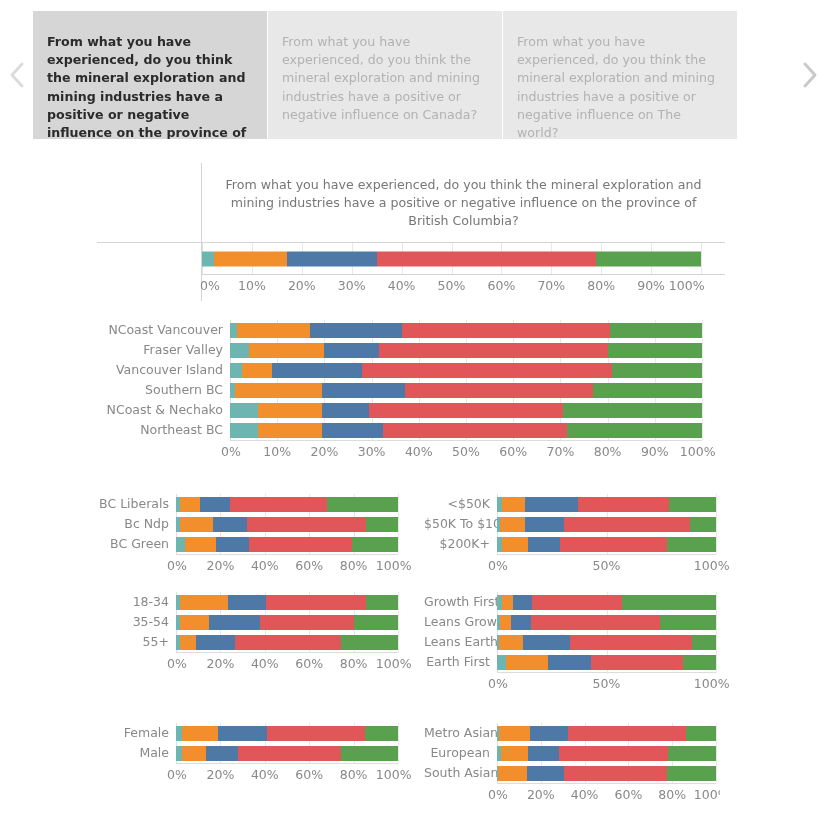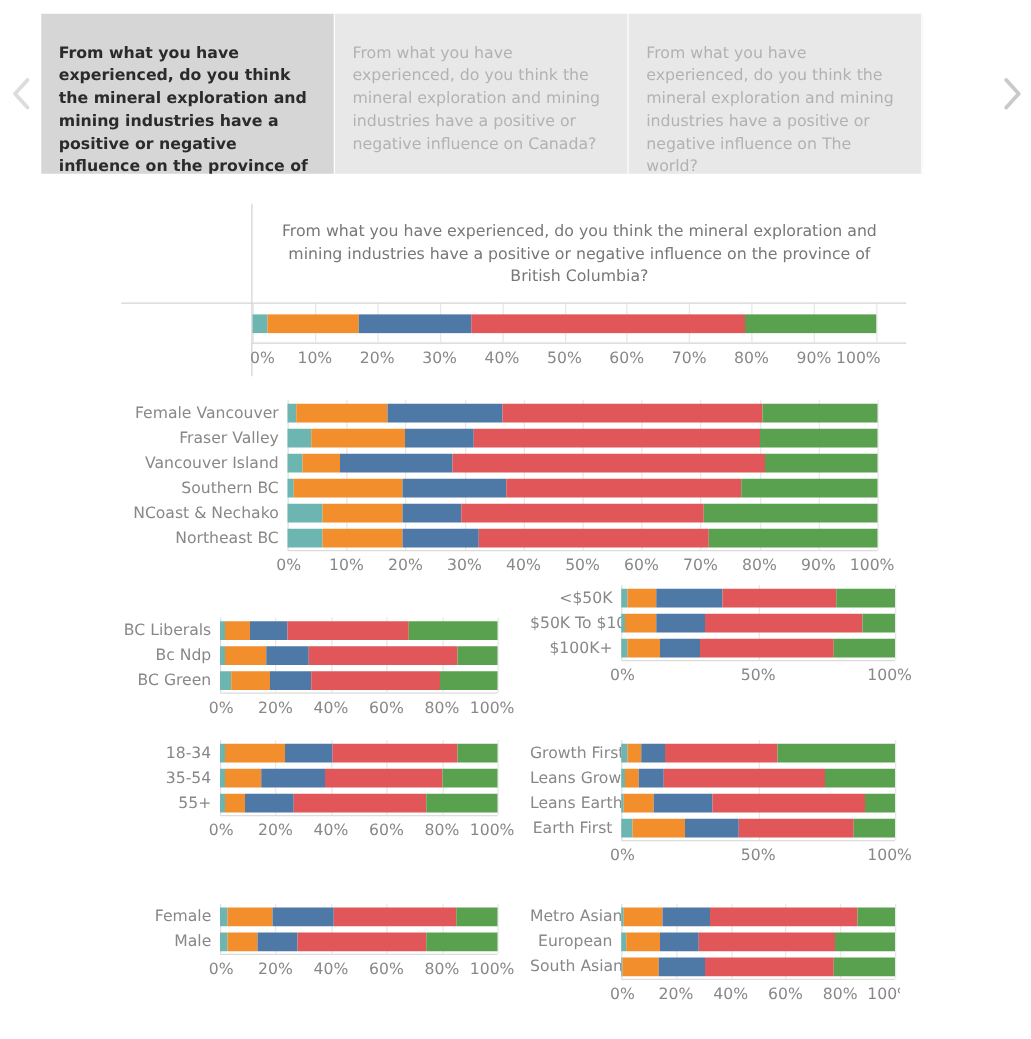--- a/index.html
+++ b/index.html
@@ -180,21 +180,21 @@
           <div class="gridcol" style="left: 20%;"></div>
           <div class="gridcol" style="left: 30%;"></div>
           <div class="gridcol" style="left: 40%;"></div>
           <div class="gridcol" style="left: 50%;"></div>
           <div class="gridcol" style="left: 60%;"></div>
           <div class="gridcol" style="left: 70%;"></div>
           <div class="gridcol" style="left: 80%;"></div>
           <div class="gridcol" style="left: 90%;"></div>
           <div class="gridcol" style="left: 100%;"></div>
         </div>
-        <div class="cat-label" style="position: absolute; left: 0px; width: 133px; top: 0px; height: 20px; line-height: 20px;">Female Vancouver</div>
+        <div class="cat-label" style="position: absolute; left: 0px; width: 133px; top: 0px; height: 20px; line-height: 20px;">NCoast Vancouver</div>
         <div style="position: absolute; left: 133px; width: 472px; top: 2.5px; height: 15px; display: flex;">
           <div class="seg" style="width: 1.5%; background: rgb(108, 181, 176);"></div>
           <div class="seg" style="width: 15.5%; background: rgb(242, 142, 43);"></div>
           <div class="seg" style="width: 19.5%; background: rgb(78, 121, 167);"></div>
           <div class="seg" style="width: 44%; background: rgb(225, 87, 89);"></div>
           <div class="seg" style="width: 19.5%; background: rgb(89, 161, 79);"></div>
         </div>
         <div class="cat-label" style="position: absolute; left: 0px; width: 133px; top: 20px; height: 20px; line-height: 20px;">Fraser Valley</div>
         <div style="position: absolute; left: 133px; width: 472px; top: 22.5px; height: 15px; display: flex;">
           <div class="seg" style="width: 4%; background: rgb(108, 181, 176);"></div>
@@ -291,21 +291,21 @@
           <div class="tick-lbl" style="left: 0%; transform: translateX(-45%);">0%</div>
           <div class="tick-lbl" style="left: 20%;">20%</div>
           <div class="tick-lbl" style="left: 40%;">40%</div>
           <div class="tick-lbl" style="left: 60%;">60%</div>
           <div class="tick-lbl" style="left: 80%;">80%</div>
           <div class="tick-lbl" style="left: 100%; transform: translateX(-62%);">100%</div>
         </div>
       </div>
   </div>
 
-  <div class="panel" style="left:424px; top:468px; width:296px;">
+  <div class="panel" style="left:424px; top:494px; width:296px;">
     <div id="chart-income" style="position: relative; height: 83px;">
         <div style="position: absolute; left: 73px; top: 0px; width: 219px; height: 60px;">
           <div class="gridcol" style="left: 0%; background: rgb(224, 224, 224);"></div>
           <div class="gridcol" style="left: 50%;"></div>
           <div class="gridcol" style="left: 100%;"></div>
         </div>
         <div class="cat-label" style="position: absolute; left: 0px; width: 73px; top: 0px; height: 20px; line-height: 20px;">&lt;$50K</div>
         <div style="position: absolute; left: 73px; width: 219px; top: 2.5px; height: 15px; display: flex;">
           <div class="seg" style="width: 2.5%; background: rgb(108, 181, 176);"></div>
           <div class="seg" style="width: 10.5%; background: rgb(242, 142, 43);"></div>
@@ -314,21 +314,21 @@
           <div class="seg" style="width: 21.5%; background: rgb(89, 161, 79);"></div>
         </div>
         <div class="cat-label" style="position: absolute; left: 0px; width: 73px; top: 20px; height: 20px; line-height: 20px;">$50K To $100K</div>
         <div style="position: absolute; left: 73px; width: 219px; top: 22.5px; height: 15px; display: flex;">
           <div class="seg" style="width: 1.5%; background: rgb(108, 181, 176);"></div>
           <div class="seg" style="width: 11.5%; background: rgb(242, 142, 43);"></div>
           <div class="seg" style="width: 17.5%; background: rgb(78, 121, 167);"></div>
           <div class="seg" style="width: 57.5%; background: rgb(225, 87, 89);"></div>
           <div class="seg" style="width: 12%; background: rgb(89, 161, 79);"></div>
         </div>
-        <div class="cat-label" style="position: absolute; left: 0px; width: 73px; top: 40px; height: 20px; line-height: 20px;">$100K+</div>
+        <div class="cat-label" style="position: absolute; left: 0px; width: 73px; top: 40px; height: 20px; line-height: 20px;">$200K+</div>
         <div style="position: absolute; left: 73px; width: 219px; top: 42.5px; height: 15px; display: flex;">
           <div class="seg" style="width: 2.5%; background: rgb(108, 181, 176);"></div>
           <div class="seg" style="width: 11.5%; background: rgb(242, 142, 43);"></div>
           <div class="seg" style="width: 15%; background: rgb(78, 121, 167);"></div>
           <div class="seg" style="width: 48.5%; background: rgb(225, 87, 89);"></div>
           <div class="seg" style="width: 22.5%; background: rgb(89, 161, 79);"></div>
         </div>
         <div style="position: absolute; left: 73px; width: 219px; top: 60px; border-top: 1px solid rgb(220, 220, 220);"></div>
         <div class="axis" style="position: absolute; left: 73px; width: 219px; top: 61px; height: 22px;">
           <div class="tick-lbl" style="left: 0%; transform: translateX(-45%);">0%</div>

